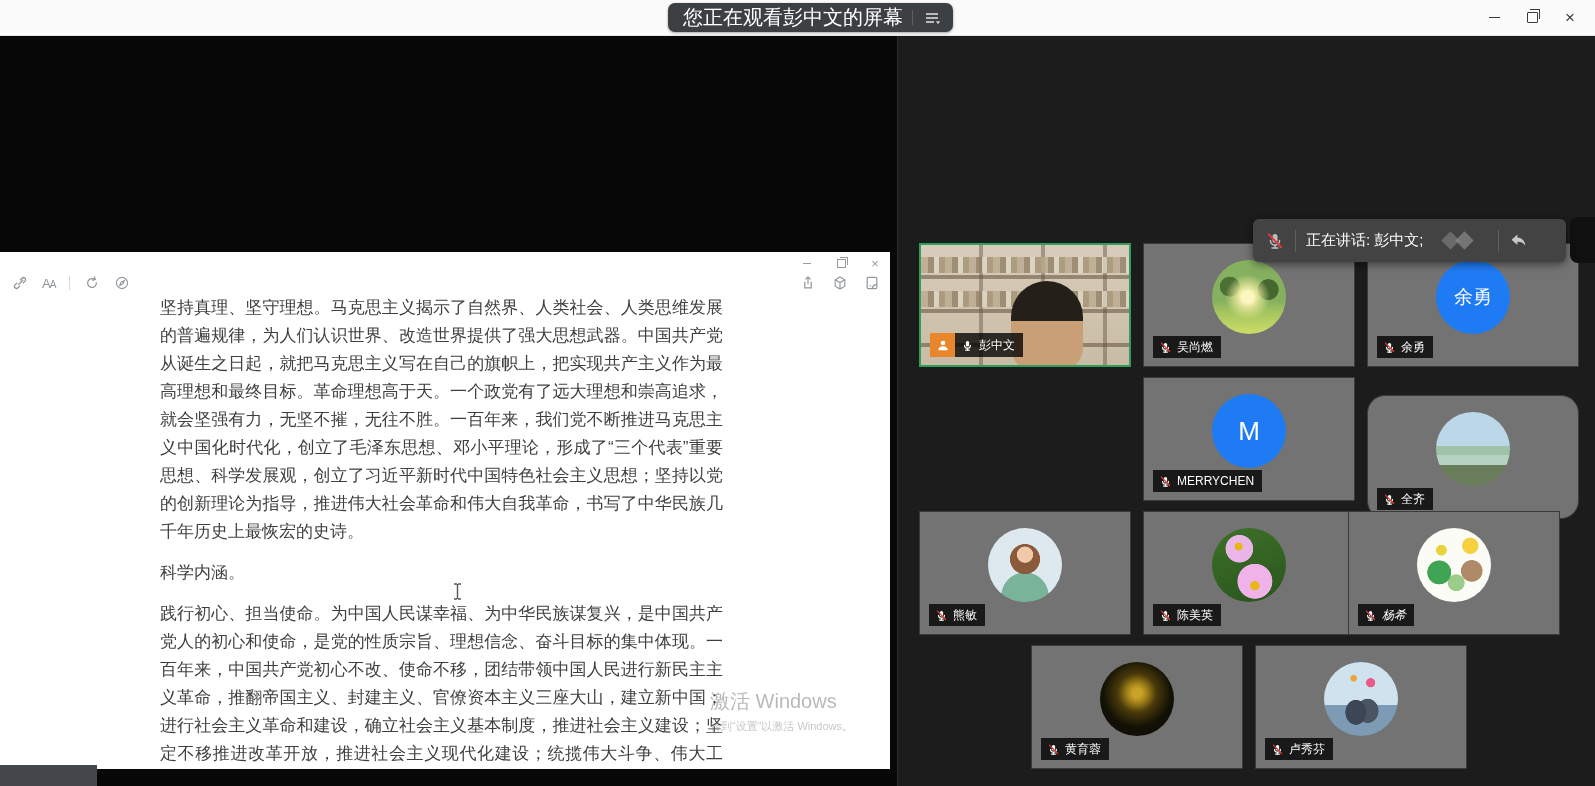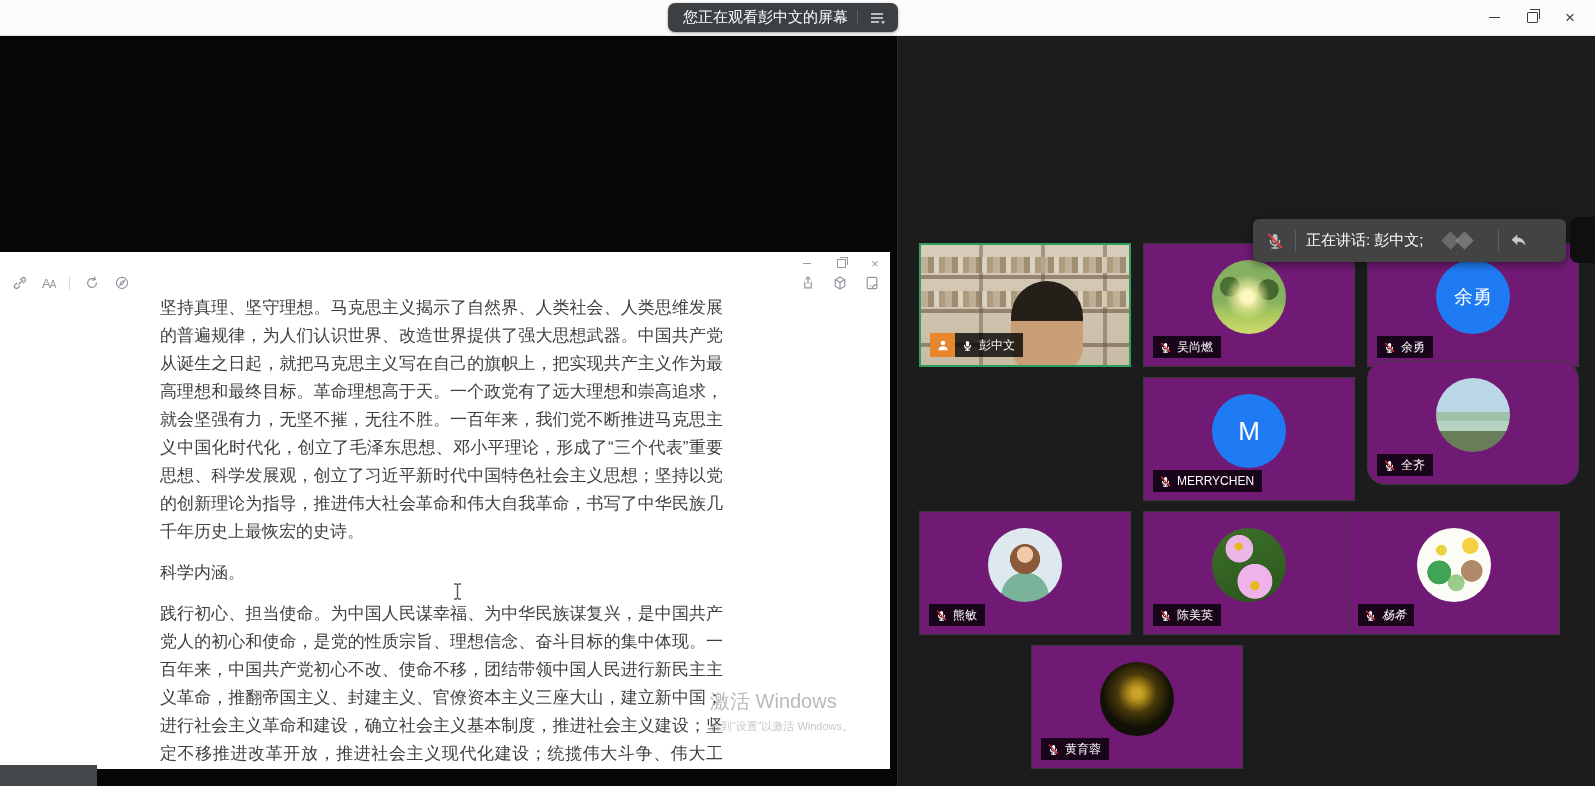--- a/index.html
+++ b/index.html
@@ -1,20 +1,20 @@
 <!DOCTYPE html>
 <html><head>
 <meta charset="utf-8">
 <style>
   html,body{margin:0;padding:0;background:#000;font-family:"Liberation Sans","DejaVu Sans",sans-serif;}
   .stage{position:relative;width:1595px;height:786px;overflow:hidden;background:#0a0a0a;}
 
   
   .topbar{position:absolute;left:0;top:0;width:1595px;height:35px;background:#fbfbfc;border-bottom:1px solid #e7e7e9;z-index:40;}
-  .watch-pill{position:absolute;left:668px;top:3px;height:29px;background:#3d4043;border-radius:7px;display:flex;align-items:center;color:#fff;font-size:15px;padding:0 9px 0 15px;gap:9px;box-shadow:0 1px 3px rgba(0,0,0,.35);}
+  .watch-pill{position:absolute;left:668px;top:3px;height:29px;background:#3d4043;border-radius:7px;display:flex;align-items:center;color:#fff;font-size:20px;padding:0 9px 0 15px;gap:9px;box-shadow:0 1px 3px rgba(0,0,0,.35);}
   .pill-div{width:1px;height:15px;background:#5d6063;}
   .pill-menu{display:flex;align-items:center;justify-content:center;width:22px;height:22px;border-radius:4px;}
   .win-controls{position:absolute;right:6px;top:0;height:34px;display:flex;align-items:center;}
   .wc{width:38px;height:34px;display:flex;align-items:center;justify-content:center;color:#3c3c3c;}
   .glyph-min{width:11px;height:0;border-top:1.6px solid #3c3c3c;}
   .glyph-max{width:9px;height:9px;border:1.4px solid #3c3c3c;border-radius:1px;position:relative;}
   .glyph-max:before{content:"";position:absolute;left:2px;top:-4px;width:9px;height:9px;border:1.4px solid #3c3c3c;border-left:none;border-bottom:none;}
   .glyph-close{font-size:17px;line-height:1;color:#3c3c3c;}
 
   
@@ -35,21 +35,21 @@
   .doc-content{position:absolute;left:160px;top:42px;width:563px;color:#3f3f3f;font-size:17px;line-height:28px;text-align:justify;z-index:1;}
   .doc-content p{margin:0 0 13px 0;}
   .watermark{position:absolute;left:710px;top:436px;z-index:6;pointer-events:none;}
   .wm1{font-size:20px;color:rgba(128,128,128,.55);}
   .wm2{font-size:11px;color:rgba(128,128,128,.45);margin-top:4px;}
   .taskbar-chip{position:absolute;left:0;top:730px;width:97px;height:21px;background:#43464b;}
   .ibeam{position:absolute;left:452px;top:548px;width:11px;height:17px;z-index:8;pointer-events:none;}
 
   
   .panel{position:absolute;left:897px;top:35px;width:698px;height:751px;background:#1c1c1c;border-left:1px solid #2b2b2b;box-sizing:border-box;}
-  .tile{position:absolute;width:212px;height:124px;background:#701a75;border:1px solid #3a3a3a;box-sizing:border-box;}
+  .tile{position:absolute;width:212px;height:124px;background:#737373;border:1px solid #3a3a3a;box-sizing:border-box;}
   .tile.active{border:2px solid #2f9e5b;overflow:hidden;}
   .avatar{position:absolute;left:50%;top:16px;transform:translateX(-50%);width:74px;height:74px;border-radius:50%;}
   .avatar span{position:absolute;inset:0;display:flex;align-items:center;justify-content:center;color:#fff;}
   .av-yuyong span{font-size:19px;}
   .av-m span{font-size:26px;}
   .name-row{position:absolute;left:9px;bottom:8px;display:flex;align-items:flex-start;}
   .share-badge{width:25px;height:24px;background:#e8862e;display:flex;align-items:center;justify-content:center;}
   .name-tag{display:flex;align-items:center;background:rgba(0,0,0,.78);color:#fff;font-size:12px;height:24px;padding:0 8px 0 6px;gap:5px;white-space:nowrap;}
   .tile:not(.active) .name-tag{height:22px;}
 
@@ -310,21 +310,21 @@
                 <path d="M12 17 v3.5"></path>
                 <path d="M8.5 20.5 h7"></path>
               </g>
               <path d="M4.5 4 l15 15.5" stroke="#e23b3b" stroke-width="2.4" stroke-linecap="round"></path>
             </svg>
           <span>MERRYCHEN</span>
         </span>
       </div>
     </div>
 
-    <div class="tile" style="left:469px;top:326px;border-radius:18px;">
+    <div class="tile" style="left:469px;top:360px;border-radius:18px;">
       <div class="avatar av-lake"></div>
       <div class="name-row">
         <span class="name-tag">
           <svg width="13" height="13" viewBox="0 0 24 24">
               <path d="M12 3.5 a3 3 0 0 1 3 3 v4.5 a3 3 0 0 1-6 0 V6.5 a3 3 0 0 1 3-3z" fill="#fff"></path>
               <g fill="none" stroke="#fff" stroke-width="2" stroke-linecap="round">
                 <path d="M6.5 11.5 a5.5 5.5 0 0 0 11 0"></path>
                 <path d="M12 17 v3.5"></path>
                 <path d="M8.5 20.5 h7"></path>
               </g>
@@ -400,20 +400,37 @@
                 <path d="M12 17 v3.5"></path>
                 <path d="M8.5 20.5 h7"></path>
               </g>
               <path d="M4.5 4 l15 15.5" stroke="#e23b3b" stroke-width="2.4" stroke-linecap="round"></path>
             </svg>
           <span>黄育蓉</span>
         </span>
       </div>
     </div>
 
+    <div class="tile" style="left:357px;top:610px;">
+      <div class="avatar av-couple"></div>
+      <div class="name-row">
+        <span class="name-tag">
+          <svg width="13" height="13" viewBox="0 0 24 24">
+              <path d="M12 3.5 a3 3 0 0 1 3 3 v4.5 a3 3 0 0 1-6 0 V6.5 a3 3 0 0 1 3-3z" fill="#fff"></path>
+              <g fill="none" stroke="#fff" stroke-width="2" stroke-linecap="round">
+                <path d="M6.5 11.5 a5.5 5.5 0 0 0 11 0"></path>
+                <path d="M12 17 v3.5"></path>
+                <path d="M8.5 20.5 h7"></path>
+              </g>
+              <path d="M4.5 4 l15 15.5" stroke="#e23b3b" stroke-width="2.4" stroke-linecap="round"></path>
+            </svg>
+          <span>卢秀芬</span>
+        </span>
+      </div>
+    </div>
 
     <div class="toast">
       <svg width="20" height="20" viewBox="0 0 24 24">
           <path d="M12 3.5 a3 3 0 0 1 3 3 v4.5 a3 3 0 0 1-6 0 V6.5 a3 3 0 0 1 3-3z" fill="#bdbdbd"></path>
           <g fill="none" stroke="#bdbdbd" stroke-width="1.8" stroke-linecap="round">
             <path d="M6.5 11.5 a5.5 5.5 0 0 0 11 0"></path>
             <path d="M12 17 v3.5"></path>
             <path d="M8.5 20.5 h7"></path>
           </g>
           <path d="M4.5 4 l15 15.5" stroke="#e23b3b" stroke-width="2.2" stroke-linecap="round"></path>

